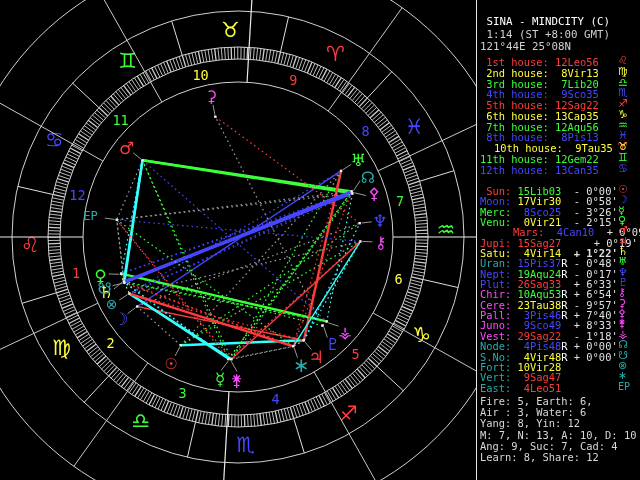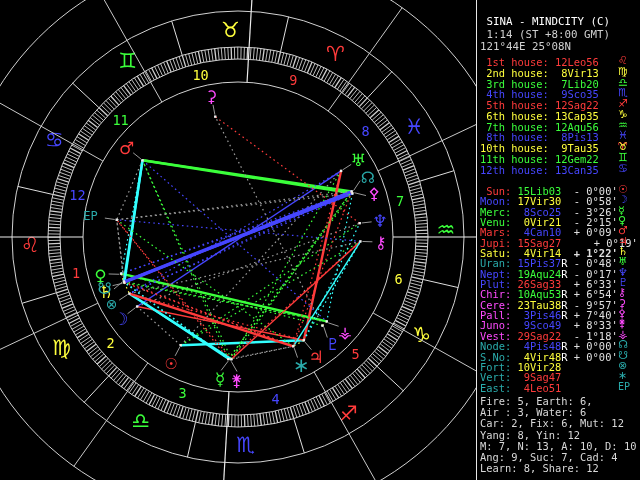--- a/index.html
+++ b/index.html
@@ -582,48 +582,47 @@
   <div class="blk" id="houses-block">
       <div class="mrow"><span style="color: rgb(255, 59, 59);"> 1st house: 12Leo56</span><span class="rowglyph" style="color: rgb(255, 59, 59);">♌</span></div>
       <div class="mrow"><span style="color: rgb(255, 255, 61); margin-top: 28px;"> 2nd house:  8Vir13</span><span class="rowglyph" style="color: rgb(255, 255, 61);">♍</span></div>
       <div class="mrow"><span style="color: rgb(59, 255, 59);"> 3rd house:  7Lib20</span><span class="rowglyph" style="color: rgb(59, 255, 59);">♎</span></div>
       <div class="mrow"><span style="color: rgb(70, 70, 255);"> 4th house:  9Sco35</span><span class="rowglyph" style="color: rgb(70, 70, 255);">♏</span></div>
       <div class="mrow"><span style="color: rgb(255, 59, 59);"> 5th house: 12Sag22</span><span class="rowglyph" style="color: rgb(255, 59, 59);">♐</span></div>
       <div class="mrow"><span style="color: rgb(255, 255, 61);"> 6th house: 13Cap35</span><span class="rowglyph" style="color: rgb(255, 255, 61);">♑</span></div>
       <div class="mrow"><span style="color: rgb(59, 255, 59);"> 7th house: 12Aqu56</span><span class="rowglyph" style="color: rgb(59, 255, 59);">♒</span></div>
       <div class="mrow"><span style="color: rgb(70, 70, 255);"> 8th house:  8Pis13</span><span class="rowglyph" style="color: rgb(70, 70, 255);">♓</span></div>
       <div class="mrow"><span class="rowglyph" style="color: rgb(255, 59, 59);">♈</span></div>
-      <div class="mrow"><span style="color: rgb(255, 255, 61);">10th house:  9Tau35</span><span class="rowglyph" style="color: rgb(255, 255, 61);">♉</span></div>
+      <div class="mrow"><span style="color: rgb(255, 255, 61); margin-left: 14px;">10th house:  9Tau35</span><span class="rowglyph" style="color: rgb(255, 255, 61);">♉</span></div>
       <div class="mrow"><span style="color: rgb(59, 255, 59);">11th house: 12Gem22</span><span class="rowglyph" style="color: rgb(59, 255, 59);">♊</span></div>
       <div class="mrow"><span style="color: rgb(70, 70, 255);">12th house: 13Can35</span><span class="rowglyph" style="color: rgb(70, 70, 255);">♋</span></div>
     </div>
   <div class="blk" id="planets-block">
       <div class="mrow"><span style="color: rgb(255, 59, 59);"> Sun:</span><span style="color: rgb(59, 255, 59);"> 15Lib03</span><span style="color: rgb(255, 255, 255);"> </span><span style="color: rgb(224, 224, 224);"> - 0°00'</span><span class="rowglyph" style="color: rgb(255, 59, 59);">☉</span></div>
       <div class="mrow"><span style="color: rgb(70, 70, 255);">Moon:</span><span style="color: rgb(255, 255, 61);"> 17Vir30</span><span style="color: rgb(255, 255, 255);"> </span><span style="color: rgb(224, 224, 224);"> - 0°58'</span><span class="rowglyph" style="color: rgb(70, 70, 255);">☽</span></div>
       <div class="mrow"><span style="color: rgb(59, 255, 59);">Merc:</span><span style="color: rgb(70, 70, 255);">  8Sco25</span><span style="color: rgb(255, 255, 255);"> </span><span style="color: rgb(224, 224, 224);"> - 3°26'</span><span class="rowglyph" style="color: rgb(59, 255, 59);">☿</span></div>
       <div class="mrow"><span style="color: rgb(59, 255, 59);">Venu:</span><span style="color: rgb(255, 255, 61);">  0Vir21</span><span style="color: rgb(255, 255, 255);"> </span><span style="color: rgb(224, 224, 224);"> - 2°15'</span><span class="rowglyph" style="color: rgb(59, 255, 59);">♀</span></div>
-      <div class="mrow"><span style="color: rgb(255, 59, 59);">Mars:</span><span style="color: rgb(70, 70, 255);">  4Can10</span><span style="color: rgb(255, 255, 255);"> </span><span style="color: rgb(224, 224, 224);"> + 0°09'</span><span class="rowglyph" style="color: rgb(255, 59, 59);">♂</span></div>
+      <div class="mrow"><span style="color: rgb(255, 59, 59); margin-left: 33px;">Mars:</span><span style="color: rgb(70, 70, 255);">  4Can10</span><span style="color: rgb(255, 255, 255);"> </span><span style="color: rgb(224, 224, 224);"> + 0°09'</span><span class="rowglyph" style="color: rgb(255, 59, 59);">♂</span></div>
       <div class="mrow"><span style="color: rgb(255, 59, 59);">Jupi:</span><span style="color: rgb(255, 59, 59);"> 15Sag27</span><span style="color: rgb(255, 255, 255);"> </span><span style="color: rgb(224, 224, 224); margin-left: 20px;"> + 0°19'</span><span class="rowglyph" style="color: rgb(255, 59, 59);">♃</span></div>
       <div class="mrow"><span style="color: rgb(255, 255, 61);">Satu:</span><span style="color: rgb(255, 255, 61);">  4Vir14</span><span style="color: rgb(255, 255, 255);"> </span><span style="color: rgb(224, 224, 224); font-weight: bold;"> + 1°22'</span><span class="rowglyph" style="color: rgb(255, 255, 61);">♄</span></div>
       <div class="mrow"><span style="color: rgb(42, 171, 171);">Uran:</span><span style="color: rgb(70, 70, 255);"> 15Pis37</span><span style="color: rgb(255, 255, 255);">R</span><span style="color: rgb(224, 224, 224);"> - 0°48'</span><span class="rowglyph" style="color: rgb(59, 255, 59);">♅</span></div>
       <div class="mrow"><span style="color: rgb(70, 70, 255);">Nept:</span><span style="color: rgb(59, 255, 59);"> 19Aqu24</span><span style="color: rgb(255, 255, 255);">R</span><span style="color: rgb(224, 224, 224);"> - 0°17'</span><span class="rowglyph" style="color: rgb(70, 70, 255);">♆</span></div>
       <div class="mrow"><span style="color: rgb(70, 70, 255);">Plut:</span><span style="color: rgb(255, 59, 59);"> 26Sag33</span><span style="color: rgb(255, 255, 255);"> </span><span style="color: rgb(224, 224, 224);"> + 6°33'</span><span class="rowglyph" style="color: rgb(70, 70, 255);">♇</span></div>
       <div class="mrow"><span style="color: rgb(255, 75, 255);">Chir:</span><span style="color: rgb(59, 255, 59);"> 10Aqu53</span><span style="color: rgb(255, 255, 255);">R</span><span style="color: rgb(224, 224, 224);"> + 6°54'</span><span class="rowglyph" style="color: rgb(255, 75, 255);">⚷</span></div>
       <div class="mrow"><span style="color: rgb(255, 75, 255);">Cere:</span><span style="color: rgb(255, 255, 61);"> 23Tau38</span><span style="color: rgb(255, 255, 255);">R</span><span style="color: rgb(224, 224, 224);"> - 9°57'</span><span class="rowglyph" style="color: rgb(255, 75, 255);">⚳</span></div>
       <div class="mrow"><span style="color: rgb(255, 75, 255);">Pall:</span><span style="color: rgb(70, 70, 255);">  3Pis46</span><span style="color: rgb(255, 255, 255);">R</span><span style="color: rgb(224, 224, 224);"> + 7°40'</span><span class="rowglyph" style="color: rgb(255, 75, 255);">⚴</span></div>
       <div class="mrow"><span style="color: rgb(255, 75, 255);">Juno:</span><span style="color: rgb(70, 70, 255);">  9Sco49</span><span style="color: rgb(255, 255, 255);"> </span><span style="color: rgb(224, 224, 224);"> + 8°33'</span><span class="rowglyph" style="color: rgb(255, 75, 255);">⚵</span></div>
       <div class="mrow"><span style="color: rgb(255, 75, 255);">Vest:</span><span style="color: rgb(255, 59, 59);"> 29Sag22</span><span style="color: rgb(255, 255, 255);"> </span><span style="color: rgb(224, 224, 224);"> - 1°18'</span><span class="rowglyph" style="color: rgb(255, 75, 255);">⚶</span></div>
       <div class="mrow"><span style="color: rgb(42, 171, 171);">Node:</span><span style="color: rgb(70, 70, 255);">  4Pis48</span><span style="color: rgb(255, 255, 255);">R</span><span style="color: rgb(224, 224, 224);"> + 0°00'</span><span class="rowglyph" style="color: rgb(42, 171, 171);">☊</span></div>
       <div class="mrow"><span style="color: rgb(42, 171, 171);">S.No:</span><span style="color: rgb(255, 255, 61);">  4Vir48</span><span style="color: rgb(255, 255, 255);">R</span><span style="color: rgb(224, 224, 224);"> + 0°00'</span><span class="rowglyph" style="color: rgb(42, 171, 171);">☋</span></div>
       <div class="mrow"><span style="color: rgb(42, 171, 171);">Fort:</span><span style="color: rgb(255, 255, 61);"> 10Vir28</span><span style="color: rgb(255, 255, 255);"> </span><span style="color: rgb(224, 224, 224);"> </span><span class="rowglyph" style="color: rgb(42, 171, 171);">⊗</span></div>
       <div class="mrow"><span style="color: rgb(42, 171, 171);">Vert:</span><span style="color: rgb(255, 59, 59);">  9Sag47</span><span style="color: rgb(255, 255, 255);"> </span><span style="color: rgb(224, 224, 224);"> </span><span class="rowglyph" style="color: rgb(42, 171, 171);">∗</span></div>
       <div class="mrow"><span style="color: rgb(42, 171, 171);">East:</span><span style="color: rgb(255, 59, 59);">  4Leo51</span><span style="color: rgb(255, 255, 255);"> </span><span style="color: rgb(224, 224, 224);"> </span><span class="rowglyph" style="color: rgb(42, 171, 171); font-family: &quot;DejaVu Sans Mono&quot;, monospace; font-size: 10px;">EP</span></div>
     </div>
   <div class="blk" id="stats-block">
       <div class="mrow">Fire: 5, Earth: 6,</div>
       <div class="mrow">Air : 3, Water: 6</div>
-      <div class="mrow">Car: 2, Fix: 6, Mut: 12</div>
       <div class="mrow">Yang: 8, Yin: 12</div>
       <div class="mrow">M: 7, N: 13, A: 10, D: 10</div>
       <div class="mrow">Ang: 9, Suc: 7, Cad: 4</div>
       <div class="mrow">Learn: 8, Share: 12</div>
     </div>
 </div>
 
 </body></html>

